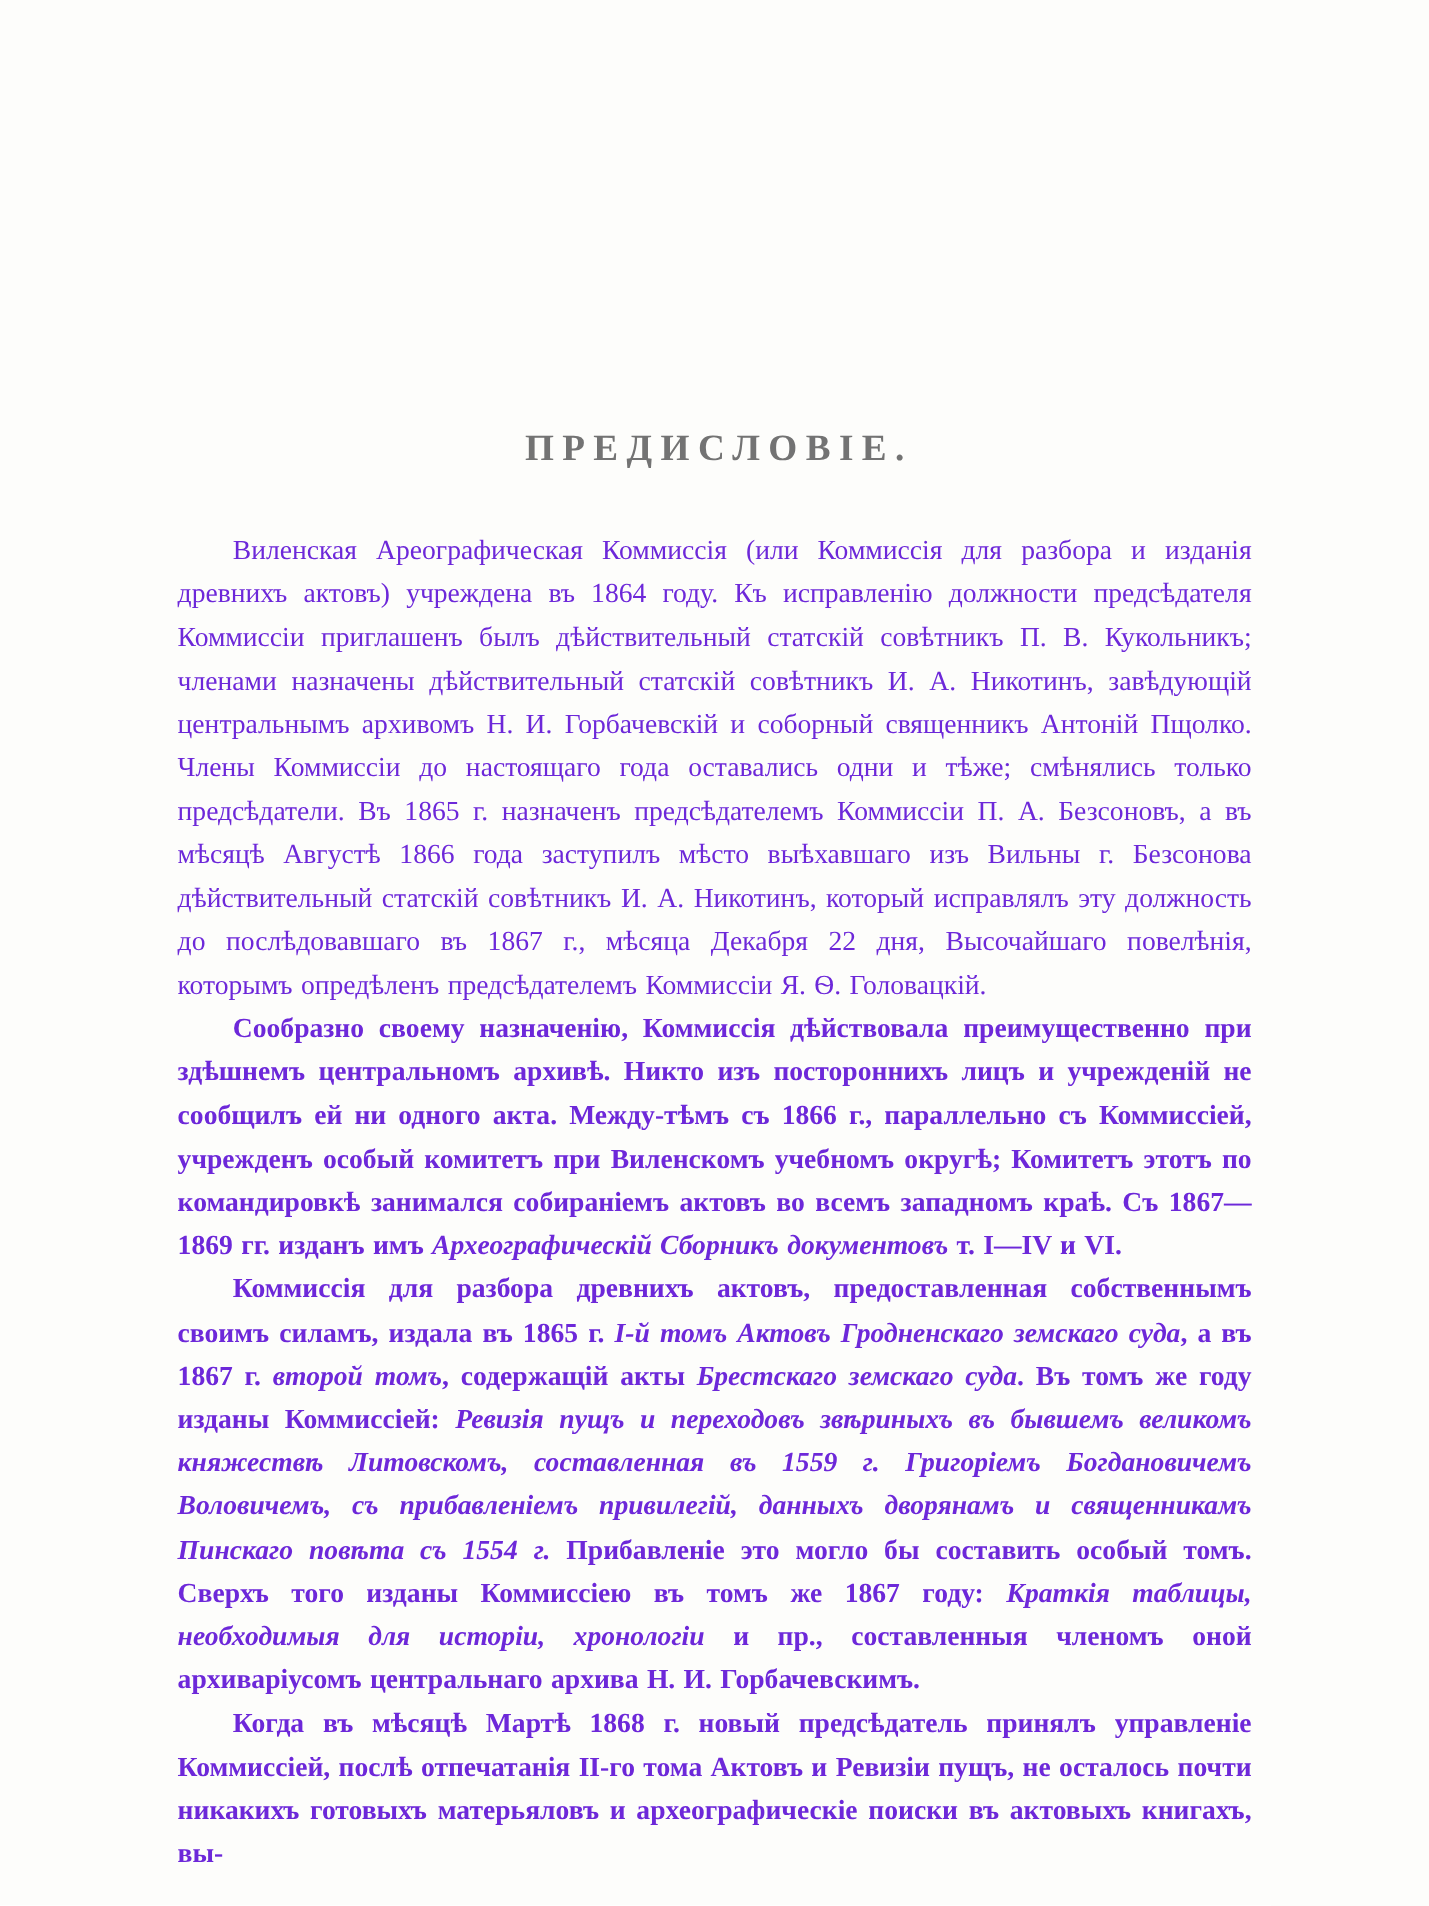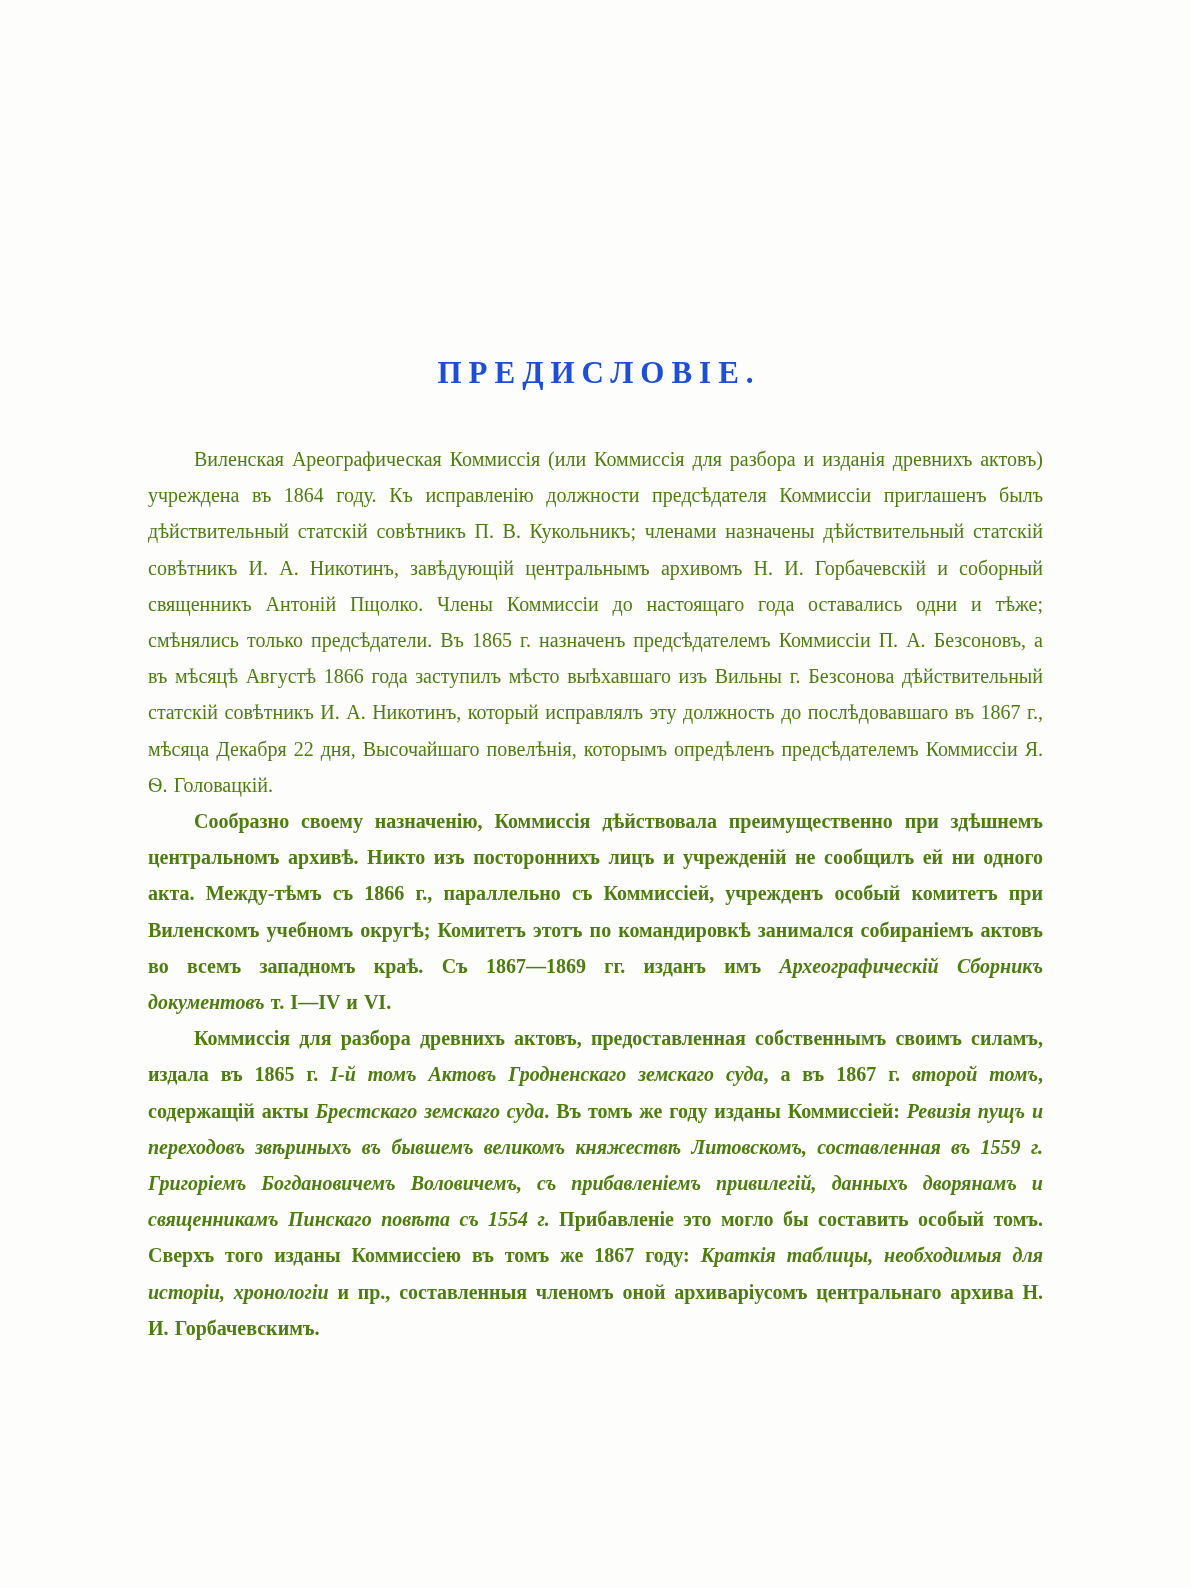--- a/index.html
+++ b/index.html
@@ -20,29 +20,29 @@
     left: 148px;
     top: 355px;
     width: 895px;
   }
   .doc-title {
     font-family: "Liberation Serif", "DejaVu Serif", serif;
     font-size: 31px;
     font-weight: 700;
     letter-spacing: 7px;
     text-align: center;
-    color: #1d4ed8;
+    color: #737373;
     margin: 0 0 50px 0;
     text-indent: 7px;
   }
   p.para {
     font-family: "Liberation Serif", "DejaVu Serif", serif;
-    font-size: 20px;
+    font-size: 23px;
     line-height: 36.2px;
-    color: #4d7c0f;
+    color: #6d28d9;
     text-align: justify;
     text-indent: 46px;
     margin: 0 0 0 0;
     word-spacing: 1.2px;
     -webkit-hyphens: none;
     hyphens: none;
   }
   p.para + p.para {
     margin-top: 0px;
     font-weight: bold;
@@ -55,15 +55,16 @@
 <body>
 
 <div class="page">
   <div class="content">
 
     <h1 class="doc-title">ПРЕДИСЛОВІЕ.</h1>
 
     <p class="para"><span>Виленская Ареографическая Коммиссія (или Коммиссія для разбора и изданія древнихъ актовъ) учреждена въ 1864 году. Къ исправленію должности предсѣдателя Коммиссіи приглашенъ былъ дѣйствительный статскій совѣтникъ П. В. Кукольникъ; членами назначены дѣйствительный статскій совѣтникъ И. А. Никотинъ, завѣдующій центральнымъ архивомъ Н. И. Горбачевскій и соборный священникъ Антоній Пщолко. Члены Коммиссіи до настоящаго года оставались одни и тѣже; смѣнялись только предсѣдатели. Въ 1865 г. назначенъ предсѣдателемъ Коммиссіи П. А. Безсоновъ, а въ мѣсяцѣ Августѣ 1866 года заступилъ мѣсто выѣхавшаго изъ Вильны г. Безсонова дѣйствительный статскій совѣтникъ И. А. Никотинъ, который исправлялъ эту должность до послѣдовавшаго въ 1867 г., мѣсяца Декабря 22 дня, Высочайшаго повелѣнія, которымъ опредѣленъ предсѣдателемъ Коммиссіи Я. Ѳ. Головацкій.</span></p>
     <p class="para"><span>Сообразно своему назначенію, Коммиссія дѣйствовала преимущественно при здѣшнемъ центральномъ архивѣ. Никто изъ постороннихъ лицъ и учрежденій не сообщилъ ей ни одного акта. Между-тѣмъ съ 1866 г., параллельно съ Коммиссіей, учрежденъ особый комитетъ при Виленскомъ учебномъ округѣ; Комитетъ этотъ по командировкѣ занимался собираніемъ актовъ во всемъ западномъ краѣ. Съ 1867—1869 гг. изданъ имъ </span><span class="it">Археографическій Сборникъ документовъ</span><span> т. I—IV и VI.</span></p>
     <p class="para"><span>Коммиссія для разбора древнихъ актовъ, предоставленная собственнымъ своимъ силамъ, издала въ 1865 г. </span><span class="it">I-й томъ Актовъ Гродненскаго земскаго суда</span><span>, а въ 1867 г. </span><span class="it">второй томъ</span><span>, содержащій акты </span><span class="it">Брестскаго земскаго суда</span><span>. Въ томъ же году изданы Коммиссіей: </span><span class="it">Ревизія пущъ и переходовъ звѣриныхъ въ бывшемъ великомъ княжествѣ Литовскомъ, составленная въ 1559 г. Григоріемъ Богдановичемъ Воловичемъ, съ прибавленіемъ привилегій, данныхъ дворянамъ и священникамъ Пинскаго повѣта съ 1554 г.</span><span> Прибавленіе это могло бы составить особый томъ. Сверхъ того изданы Коммиссіею въ томъ же 1867 году: </span><span class="it">Краткія таблицы, необходимыя для исторіи, хронологіи</span><span> и пр., составленныя членомъ оной архиваріусомъ центральнаго архива Н. И. Горбачевскимъ.</span></p>
+    <p class="para"><span>Когда въ мѣсяцѣ Мартѣ 1868 г. новый предсѣдатель принялъ управленіе Коммиссіей, послѣ отпечатанія II-го тома Актовъ и Ревизіи пущъ, не осталось почти никакихъ готовыхъ матерьяловъ и археографическіе поиски въ актовыхъ книгахъ, вы-</span></p>
 
   </div>
 </div>
 
 </body></html>

